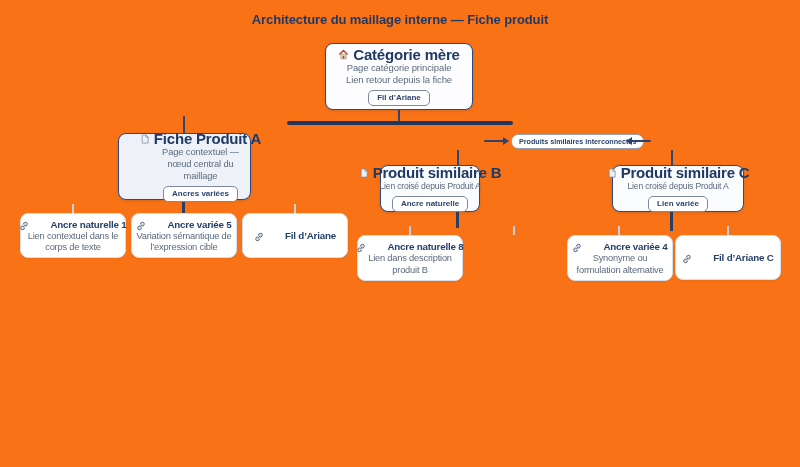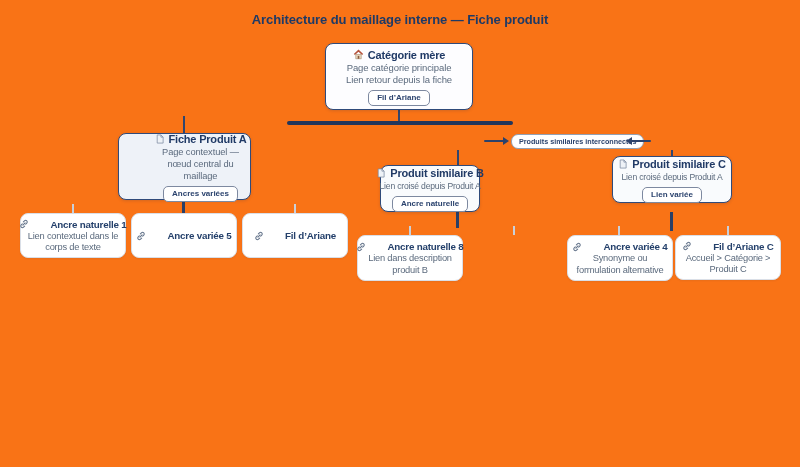--- a/index.html
+++ b/index.html
@@ -16,32 +16,32 @@
   .vline.light{width:2px;background:#c9d0da;}
 
   
   .node{position:absolute;box-sizing:border-box;border:1.5px solid #2f4a7a;border-radius:8px;
     display:flex;flex-direction:column;align-items:center;justify-content:center;
     box-shadow:0 1px 3px rgba(25,45,85,.16);padding:4px 5px;text-align:center;}
   .node.fill-root{background:#fdfdff;}
   .node.fill-a{background:#eef2f8;}
   .node.fill-bc{background:#f9fbfd;}
   .node-title{display:flex;align-items:center;justify-content:center;gap:4px;
-    font-size:11px;font-weight:bold;color:#203a66;letter-spacing:-0.2px;line-height:14px;white-space:nowrap;}
+    font-size:15px;font-weight:bold;color:#203a66;letter-spacing:-0.2px;line-height:14px;white-space:nowrap;}
   .node-desc{font-size:9.3px;color:#5b6a7d;line-height:12px;letter-spacing:-0.1px;}
   .node-desc.tight{font-size:8.6px;white-space:nowrap;letter-spacing:-0.2px;}
   .badge{display:inline-block;margin-top:4px;border:1px solid #7d89a0;border-radius:5px;
     background:#ffffff;color:#2b436e;font-size:8px;font-weight:bold;line-height:1;
     padding:3px 8px;white-space:nowrap;}
 
   
   .leaf{position:absolute;box-sizing:border-box;border:1px solid #dadfe7;border-radius:8px;
     background:#ffffff;display:flex;flex-direction:column;align-items:center;justify-content:center;
     box-shadow:0 1px 2px rgba(25,45,85,.07);padding:4px;text-align:center;}
-  .leaf-title{display:flex;align-items:center;justify-content:center;gap:21px;
+  .leaf-title{display:flex;align-items:flex-end;justify-content:center;gap:21px;
     font-size:9.8px;font-weight:bold;color:#24406b;letter-spacing:-0.2px;line-height:13px;white-space:nowrap;}
   .leaf-desc{font-size:9.3px;color:#5b6a7d;line-height:11.5px;letter-spacing:-0.2px;}
 
   
   .pill{position:absolute;box-sizing:border-box;display:inline-flex;align-items:center;
     border:1px solid #93a0b3;border-radius:7px;background:#ffffff;height:15px;
     padding:0 7px;font-size:7.2px;font-weight:bold;color:#2b436e;white-space:nowrap;}
   .arrow{position:absolute;height:2px;background:#2c426b;border-radius:1px;}
   .arrow.head-right::after{content:"";position:absolute;right:-5px;top:-3px;width:0;height:0;
     border-left:6px solid #2c426b;border-top:4px solid transparent;border-bottom:4px solid transparent;}
@@ -113,21 +113,21 @@
             <path d="M3.5 1.5h6L13 5v9.5H3.5z" fill="#eef2f7" stroke="#7c8ba1" stroke-width="1.2"></path>
             <path d="M9.5 1.5V5H13" fill="none" stroke="#7c8ba1" stroke-width="1.2"></path>
           </svg>
       </span>
       <span>Produit similaire B</span>
     </div>
     <div class="node-desc tight">Lien croisé depuis Produit A</div>
     <span class="badge">Ancre naturelle</span>
   </div>
 
-  <div class="node fill-bc" style="left:612px;top:156px;width:120px;height:47px;">
+  <div class="node fill-bc" style="left:612px;top:165px;width:132px;height:47px;">
     <div class="node-title">
       <span class="icon">
         <svg viewBox="0 0 16 16" width="10" height="10">
             <path d="M3.5 1.5h6L13 5v9.5H3.5z" fill="#eef2f7" stroke="#7c8ba1" stroke-width="1.2"></path>
             <path d="M9.5 1.5V5H13" fill="none" stroke="#7c8ba1" stroke-width="1.2"></path>
           </svg>
       </span>
       <span>Produit similaire C</span>
     </div>
     <div class="node-desc tight">Lien croisé depuis Produit A</div>
@@ -152,20 +152,21 @@
     <div class="leaf-title">
       <span class="icon">
         <svg viewBox="0 0 16 16" width="10" height="10" fill="none" stroke="#64748b" stroke-width="1.7" stroke-linecap="round">
             <path d="M6.3 9.7 9.7 6.3"></path>
             <path d="M7 4.6l1.7-1.7a2.6 2.6 0 0 1 3.7 3.7L10.7 8.3"></path>
             <path d="M9 11.4l-1.7 1.7a2.6 2.6 0 0 1-3.7-3.7l1.7-1.7"></path>
           </svg>
       </span>
       <span>Ancre variée 5</span>
     </div>
+    <div class="leaf-desc">Variation sémantique de l’expression cible</div>
   </div>
 
   <div class="leaf" style="left:242px;top:213px;width:106px;height:45px;">
     <div class="leaf-title">
       <span class="icon">
         <svg viewBox="0 0 16 16" width="10" height="10" fill="none" stroke="#64748b" stroke-width="1.7" stroke-linecap="round">
             <path d="M6.3 9.7 9.7 6.3"></path>
             <path d="M7 4.6l1.7-1.7a2.6 2.6 0 0 1 3.7 3.7L10.7 8.3"></path>
             <path d="M9 11.4l-1.7 1.7a2.6 2.6 0 0 1-3.7-3.7l1.7-1.7"></path>
           </svg>
@@ -207,16 +208,15 @@
     <div class="leaf-title">
       <span class="icon">
         <svg viewBox="0 0 16 16" width="10" height="10" fill="none" stroke="#64748b" stroke-width="1.7" stroke-linecap="round">
             <path d="M6.3 9.7 9.7 6.3"></path>
             <path d="M7 4.6l1.7-1.7a2.6 2.6 0 0 1 3.7 3.7L10.7 8.3"></path>
             <path d="M9 11.4l-1.7 1.7a2.6 2.6 0 0 1-3.7-3.7l1.7-1.7"></path>
           </svg>
       </span>
       <span>Fil d’Ariane C</span>
     </div>
-    <div class="leaf-desc">Accueil &gt; Catégorie &gt; Produit C</div>
   </div>
 
 </div>
 
 </body></html>

